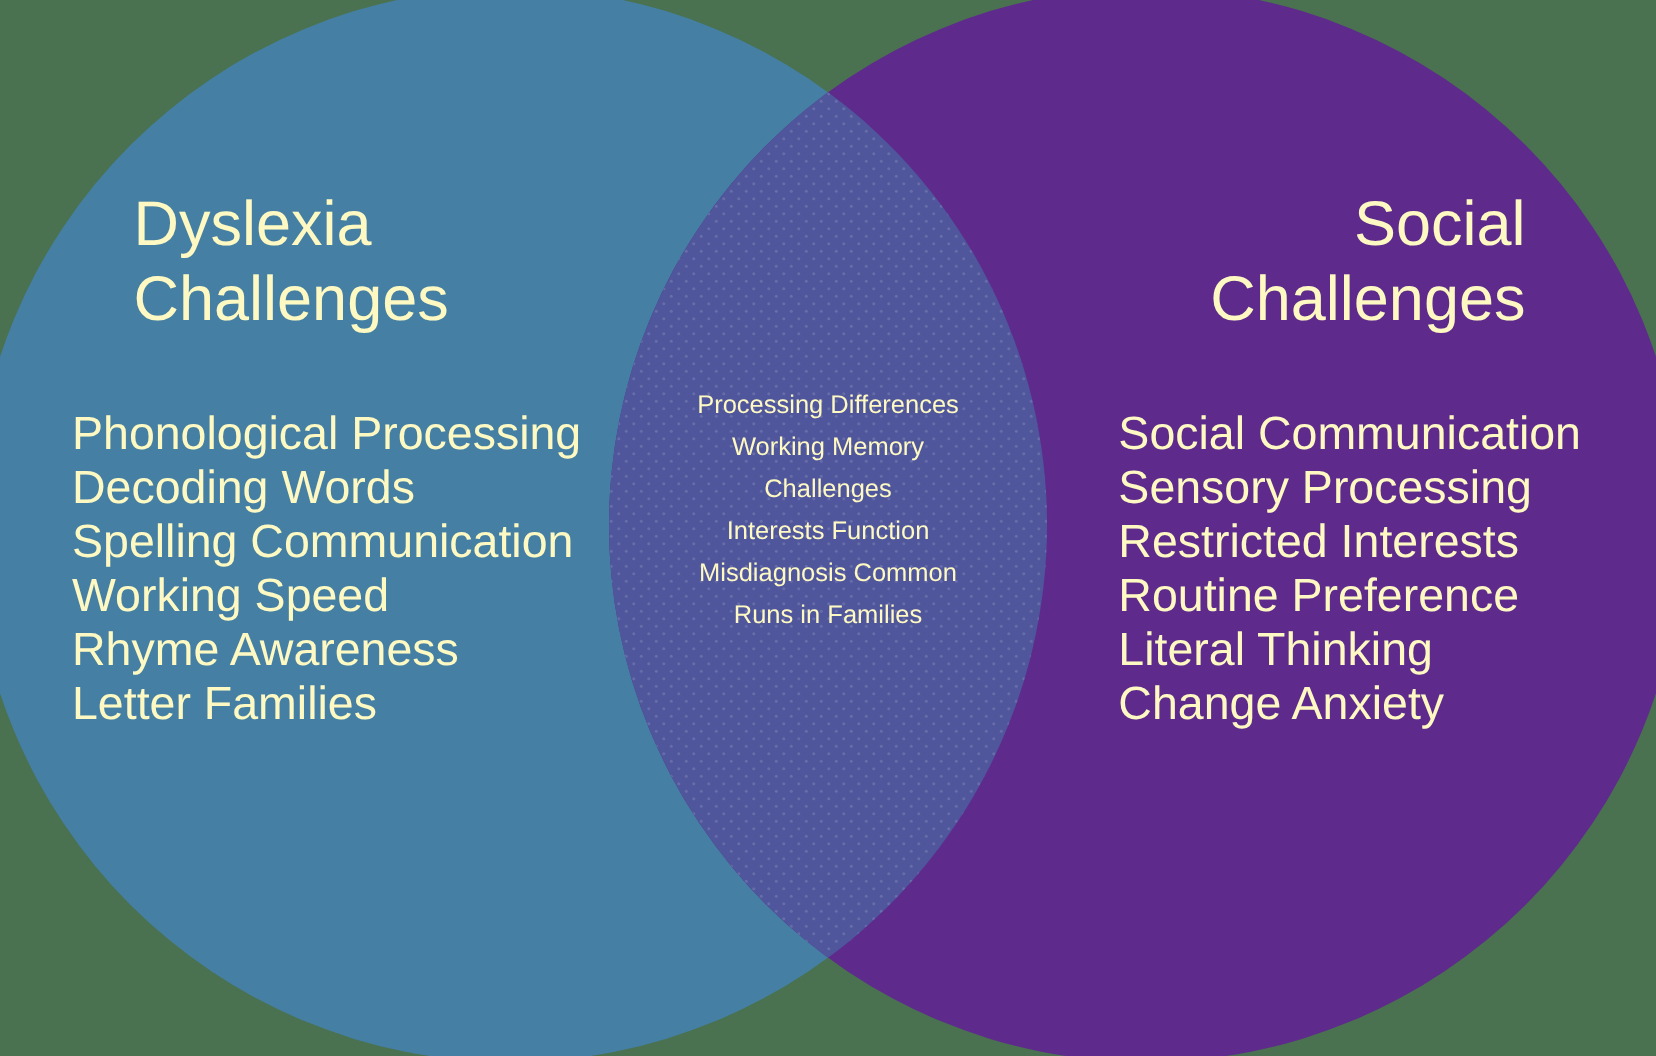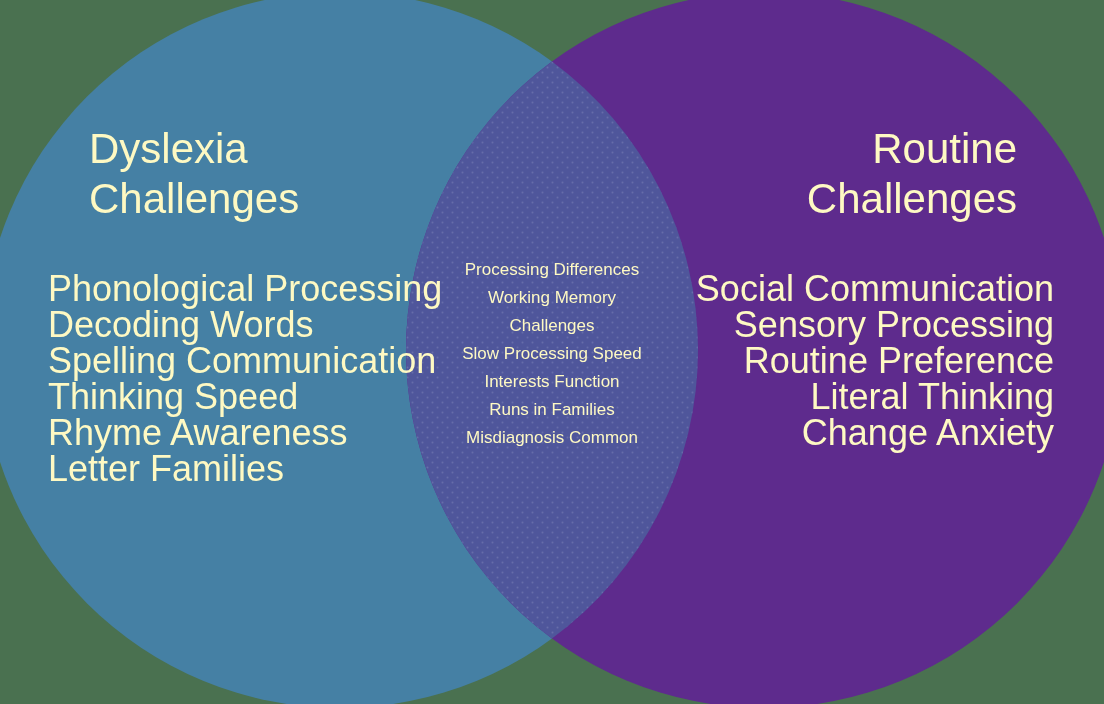--- a/index.html
+++ b/index.html
@@ -35,30 +35,29 @@
   .title-left {
     left: 89px;
     text-align: left;
   }
   .title-right {
     right: 87px;
     text-align: right;
   }
   .side-list {
     top: 271px;
-    font-size: 36px;
+    font-size: 31px;
     line-height: 36px;
   }
   .list-left {
     left: 48px;
     text-align: left;
   }
   .list-right {
     right: 50px;
-    text-align: right;
     margin-left: 28px;
   }
   .center-list {
     top: 256px;
     left: 552px;
     transform: translateX(-50%);
     font-size: 17px;
     line-height: 28px;
     text-align: center;
   }
@@ -80,23 +79,23 @@
     </defs>
     <circle cx="340" cy="350" r="358" fill="#4580a4"></circle>
     <circle cx="764" cy="350" r="358" fill="#5e2b8d"></circle>
     <path d="M 552 61.5 A 358 358 0 0 1 552 638.5 A 358 358 0 0 1 552 61.5 Z" fill="#4f569b"></path>
     <path d="M 552 61.5 A 358 358 0 0 1 552 638.5 A 358 358 0 0 1 552 61.5 Z" fill="url(#dotpat)"></path>
   </svg>
 
   <div class="text-layer title title-left">Dyslexia
 Challenges</div>
 
-  <div class="text-layer title title-right">Routine
+  <div class="text-layer title title-right">Social
 Challenges</div>
 
-  <div class="text-layer side-list list-left"><div class="list-item">Phonological Processing</div><div class="list-item">Decoding Words</div><div class="list-item">Spelling Communication</div><div class="list-item">Thinking Speed</div><div class="list-item">Rhyme Awareness</div><div class="list-item">Letter Families</div></div>
+  <div class="text-layer side-list list-left"><div class="list-item">Phonological Processing</div><div class="list-item">Decoding Words</div><div class="list-item">Spelling Communication</div><div class="list-item">Working Speed</div><div class="list-item">Rhyme Awareness</div><div class="list-item">Letter Families</div></div>
 
   <div class="text-layer center-list"><div class="list-item">Processing Differences</div><div class="list-item">Working Memory
-Challenges</div><div class="list-item">Slow Processing Speed</div><div class="list-item">Interests Function</div><div class="list-item">Runs in Families</div><div class="list-item">Misdiagnosis Common</div></div>
+Challenges</div><div class="list-item">Interests Function</div><div class="list-item">Misdiagnosis Common</div><div class="list-item">Runs in Families</div></div>
 
-  <div class="text-layer side-list list-right"><div class="list-item">Social Communication</div><div class="list-item">Sensory Processing</div><div class="list-item">Routine Preference</div><div class="list-item">Literal Thinking</div><div class="list-item">Change Anxiety</div></div>
+  <div class="text-layer side-list list-right"><div class="list-item">Social Communication</div><div class="list-item">Sensory Processing</div><div class="list-item">Restricted Interests</div><div class="list-item">Routine Preference</div><div class="list-item">Literal Thinking</div><div class="list-item">Change Anxiety</div></div>
 
 </div>
 
 </body></html>

